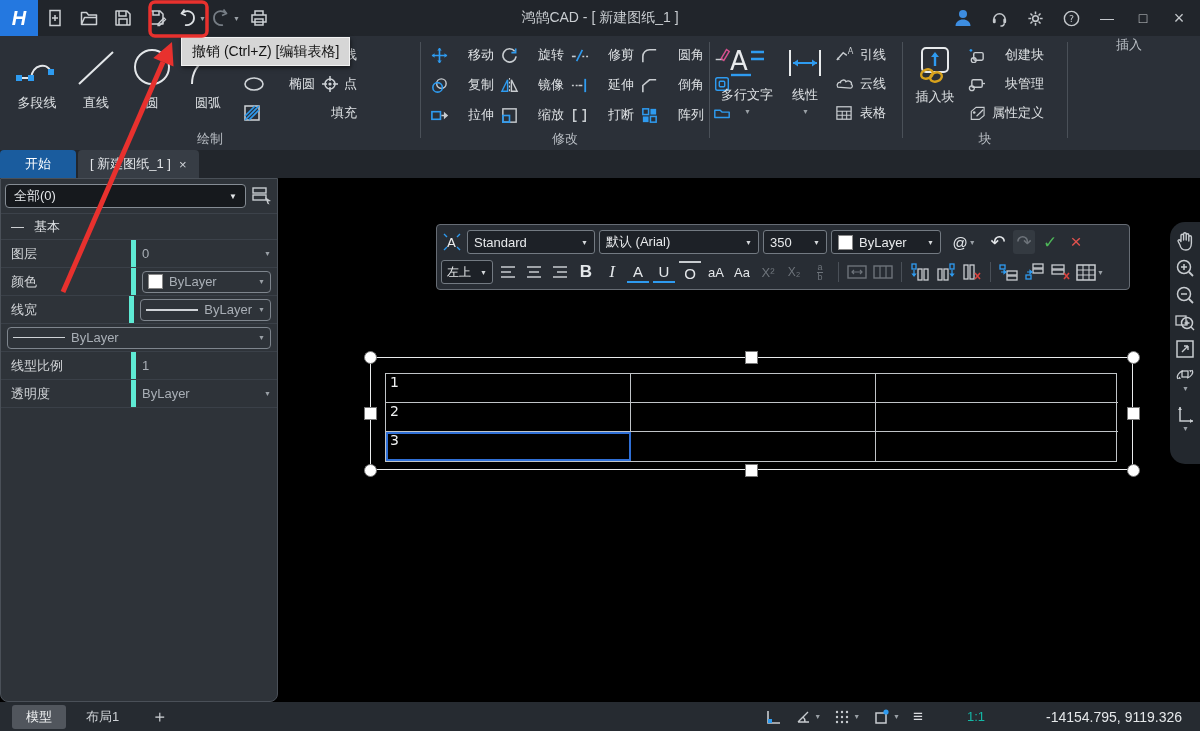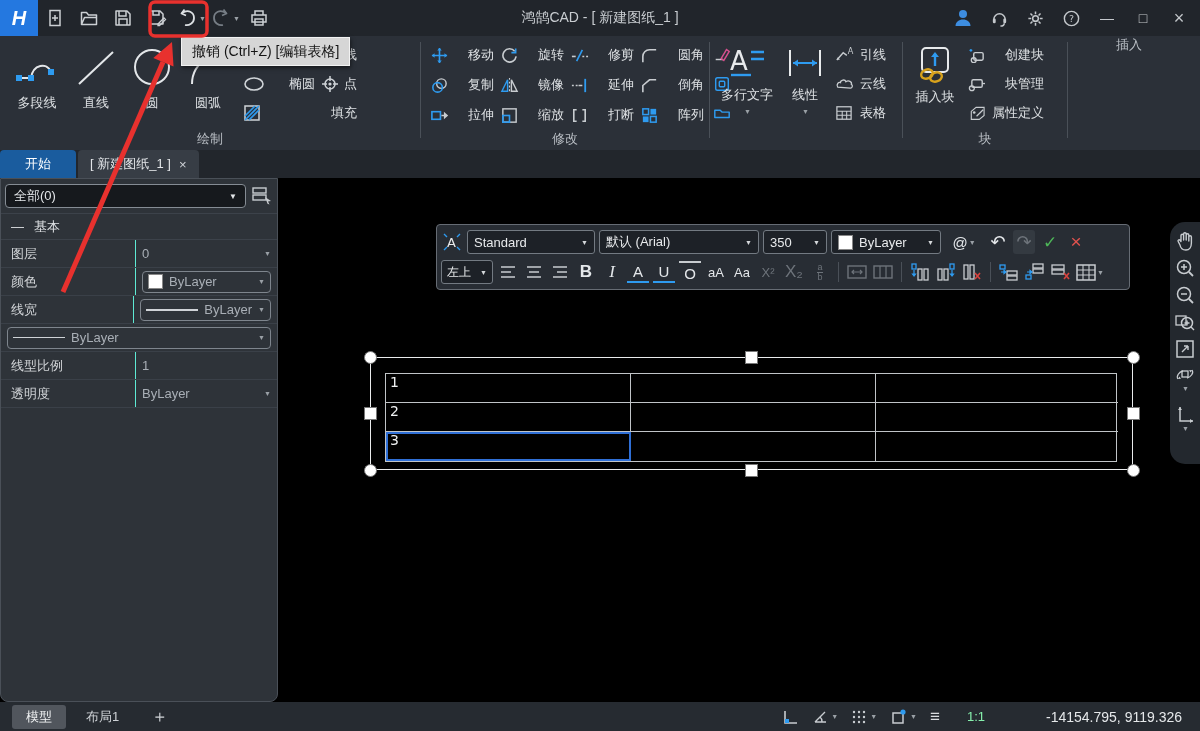--- a/index.html
+++ b/index.html
@@ -39,21 +39,21 @@
   
   #main { position:absolute; left:0; top:178px; width:1200px; height:524px; background:#000; }
 
   
   #propspanel { position:absolute; left:0; top:0; width:278px; height:524px; background:#2e3339; border:1px solid #4a5058; border-radius:0 0 8px 8px; }
   #filter-row { display:flex; align-items:center; gap:5px; padding:5px 4px; }
   #filter-combo { flex:1; height:24px; background:#16191d; border:1px solid #858c94; border-radius:4px; display:flex; align-items:center; padding:0 8px; color:#e3e6e9; }
   #filter-combo .ddt { margin-left:auto; font-size:8px; color:#e3e6e9; }
   #section-basic { height:27px; border-top:1px solid #3c424a; border-bottom:1px solid #3c424a; display:flex; align-items:center; gap:10px; padding:0 10px; color:#dfe2e5; }
   .prow { height:28px; display:flex; border-bottom:1px solid #3a4048; }
-  .prow .plbl { width:135px; display:flex; align-items:center; padding-left:10px; color:#d3d6d9; border-right:1px solid #5eead4; }
+  .prow .plbl { width:135px; display:flex; align-items:center; padding-left:10px; color:#d3d6d9; border-right:5px solid #5eead4; }
   .prow .pval { flex:1; display:flex; align-items:center; padding:0 6px; color:#a9afb6; gap:6px; position:relative; }
   .combo-box { flex:1; height:22px; border:1px solid #7e858d; border-radius:4px; display:flex; align-items:center; gap:6px; padding:0 5px; }
   .sw { width:15px; height:15px; background:#fff; border:1px solid #888; }
   .lineswatch { width:52px; height:2px; background:#cfd3d7; }
   .pval .ddt, .combo-box .ddt { margin-left:auto; }
 
   
   #canvas { position:absolute; left:280px; top:0; width:920px; height:524px; background:#000; overflow:hidden; }
 
   
@@ -79,21 +79,21 @@
   
   #rightnav { position:absolute; right:0; top:44px; width:30px; height:242px; background:rgba(38,43,50,.92); border-radius:15px 0 0 15px; display:flex; flex-direction:column; align-items:center; padding-top:8px; gap:5px; }
   #rightnav .nbtn { width:24px; display:flex; flex-direction:column; align-items:center; }
 
   
   #statusbar { position:absolute; left:0; top:702px; width:1200px; height:29px; background:#262b31; display:flex; align-items:center; padding:0 12px; }
   #tab-model { background:#51565d; color:#f0f2f3; border-radius:3px; padding:3px 14px; }
   #tab-layout { color:#cdd1d5; padding:3px 14px; margin-left:6px; }
   #sheet-add { color:#cdd1d5; font-size:17px; margin-left:18px; }
   #status-right { margin-left:auto; display:flex; align-items:center; gap:13px; }
-  #status-scale { margin-left:15px; color:#86efac; }
+  #status-scale { margin-left:32px; color:#14b8a6; }
   #status-coords { margin-left:48px; margin-right:6px; color:#e5e8ea; font-size:14px; }
 
   
   #tooltip { position:absolute; left:181px; top:37px; height:29px; background:#d6d6d6; border:1px solid #f2f2f2; color:#141414; font-size:14px; display:flex; align-items:center; padding:0 10px; white-space:nowrap; z-index:40; box-shadow:1px 2px 4px rgba(0,0,0,.5);justify-content:flex-end; }
   #red-overlay { position:absolute; left:0; top:0; width:1200px; height:731px; pointer-events:none; z-index:50; }
 </style>
 </head>
 <body>
 
 <div id="titlebar">
@@ -588,21 +588,21 @@
             </svg>
           </div>
         <div class="tbtn" style="font-weight:bold;font-size:17px">B</div>
         <div class="tbtn" style="font-style:italic;font-family:'Liberation Serif',serif;font-size:17px">I</div>
         <div class="tbtn" style="border-bottom:2px solid #2e9bf0;height:22px">A</div>
         <div class="tbtn" style="border-bottom:2px solid #2e9bf0;height:22px">U</div>
         <div class="tbtn" style="border-top:2px solid #c8ccd0;height:22px">O</div>
         <div class="tbtn" style="font-size:13px">aA</div>
         <div class="tbtn" style="font-size:13px">Aa</div>
         <div class="tbtn gray" style="font-size:13px">X²</div>
-        <div class="tbtn gray" style="font-size:17px">X₂</div>
+        <div class="tbtn gray" style="font-size:12px">X₂</div>
         <div class="tbtn gray" style="flex-direction:column;font-size:9px;line-height:1">
           <span style="border-bottom:1px solid #6d737a">a</span>
           <span>b</span>
         </div>
         <div class="tsep"></div>
         <div class="tbtn gray">
             <svg width="20" height="14" viewBox="0 0 20 14">
               <rect x="1" y="1" width="18" height="12" fill="none" stroke="#6d737a" stroke-width="1.4"></rect>
               <path d="M5 7h10M13 5l2 2-2 2M7 5L5 7l2 2" fill="none" stroke="#6d737a" stroke-width="1.2"></path>
             </svg>

